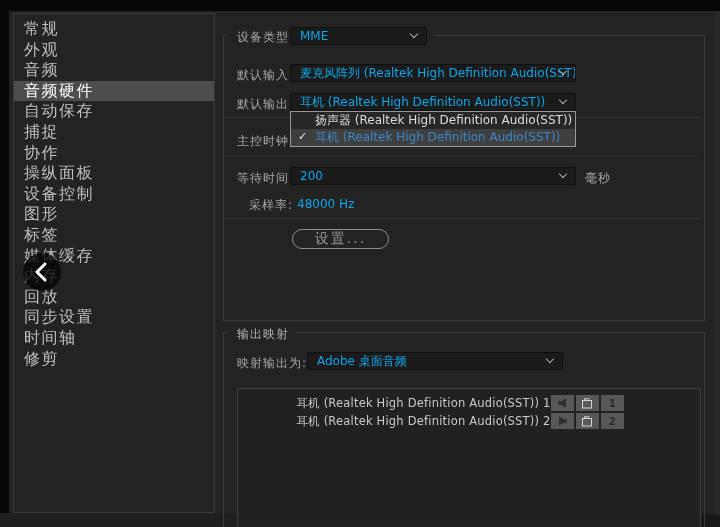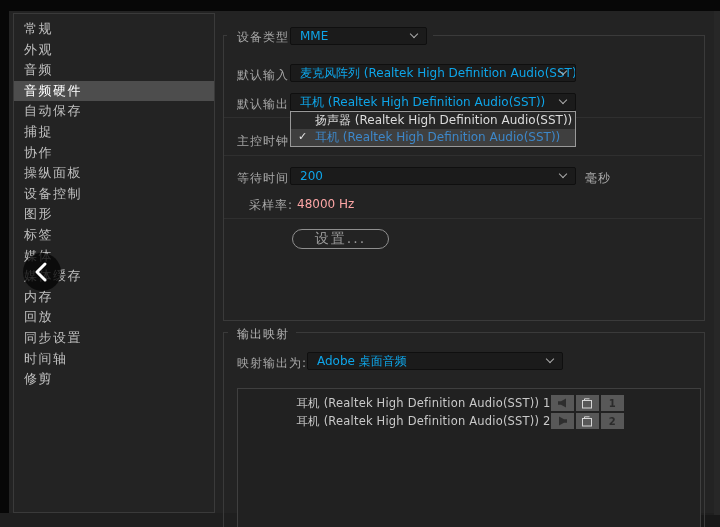--- a/index.html
+++ b/index.html
@@ -10,21 +10,21 @@
   }
   .abs{position:absolute;}
   
   .strip-top{left:0;top:0;width:720px;height:11px;background:#070707;}
   .strip-left{left:0;top:0;width:9px;height:513px;background:#070707;}
   .strip-bottom{left:0;top:513px;width:720px;height:14px;background:#1f1f1f;}
   .strip-bottom-right{left:545px;top:515px;width:175px;height:12px;background:#181818;}
   .strip-right{left:714px;top:11px;width:6px;height:516px;background:#272727;}
   
   .sidebar{left:13px;top:13px;width:202px;height:500px;border:1px solid #3a3a3a;box-sizing:border-box;padding-top:5px;background:#232323;}
-  .side-item{height:20.6px;line-height:20.6px;padding-left:10px;color:#bfbfbf;letter-spacing:1.5px;font-size:13px;white-space:nowrap;}
+  .side-item{height:20.6px;line-height:20.6px;padding-left:10px;color:#bfbfbf;letter-spacing:1.5px;font-size:16px;white-space:nowrap;}
   .side-item.sel{background:#4d4d4d;color:#ffffff;}
   
   .groupbox{border:1px solid #3a3a3a;background:transparent;}
   .legend-mask{background:#232323;}
   .divider{height:1px;background:#2f2f2f;}
   
   .label{color:#a8a8a8;letter-spacing:1px;white-space:nowrap;}
   .value{color:#0ea5e9;white-space:nowrap;}
   
   .dd{height:18px;background:#1b1b1b;border:1px solid #0f0f0f;border-radius:2px;
@@ -76,21 +76,20 @@
         <div class="side-item">外观</div>
         <div class="side-item">音频</div>
         <div class="side-item sel">音频硬件</div>
         <div class="side-item">自动保存</div>
         <div class="side-item">捕捉</div>
         <div class="side-item">协作</div>
         <div class="side-item">操纵面板</div>
         <div class="side-item">设备控制</div>
         <div class="side-item">图形</div>
         <div class="side-item">标签</div>
-        <div class="side-item">媒体</div>
         <div class="side-item">媒体缓存</div>
         <div class="side-item">内存</div>
         <div class="side-item">回放</div>
         <div class="side-item">同步设置</div>
         <div class="side-item">时间轴</div>
         <div class="side-item">修剪</div>
       </div>
   </div>
 
   <div class="abs groupbox" style="left:223px;top:35px;width:480px;height:284px;"></div>
@@ -131,21 +130,21 @@
   <div class="abs label" style="left:237px;top:133px;">主控时钟:</div>
 
   <div class="abs label" style="left:237px;top:170px;">等待时间:</div>
   <div class="abs dd" style="left:290px;top:167px;width:286px;">
     <span class="value">200</span>
     <span class="chev"></span>
   </div>
   <div class="abs label" style="left:585px;top:170px;">毫秒</div>
 
   <div class="abs label" style="left:249px;top:197px;">采样率:</div>
-  <div class="abs value" style="left:297px;top:197px;color:#fca5a5;">48000 Hz</div>
+  <div class="abs value" style="left:297px;top:197px;color:#0ea5e9;">48000 Hz</div>
 
   <div class="abs pill">设置...</div>
 
   <div class="abs groupbox" style="left:223px;top:332px;width:480px;height:200px;"></div>
   <div class="abs legend-mask" style="left:228px;top:324px;width:68px;height:17px;"></div>
   <div class="abs label" style="left:237px;top:326px;color:#b5b5b5;">输出映射</div>
 
   <div class="abs label" style="left:237px;top:355px;">映射输出为:</div>
   <div class="abs dd" style="left:307px;top:352px;width:256px;">
     <span class="value">Adobe 桌面音频</span>

